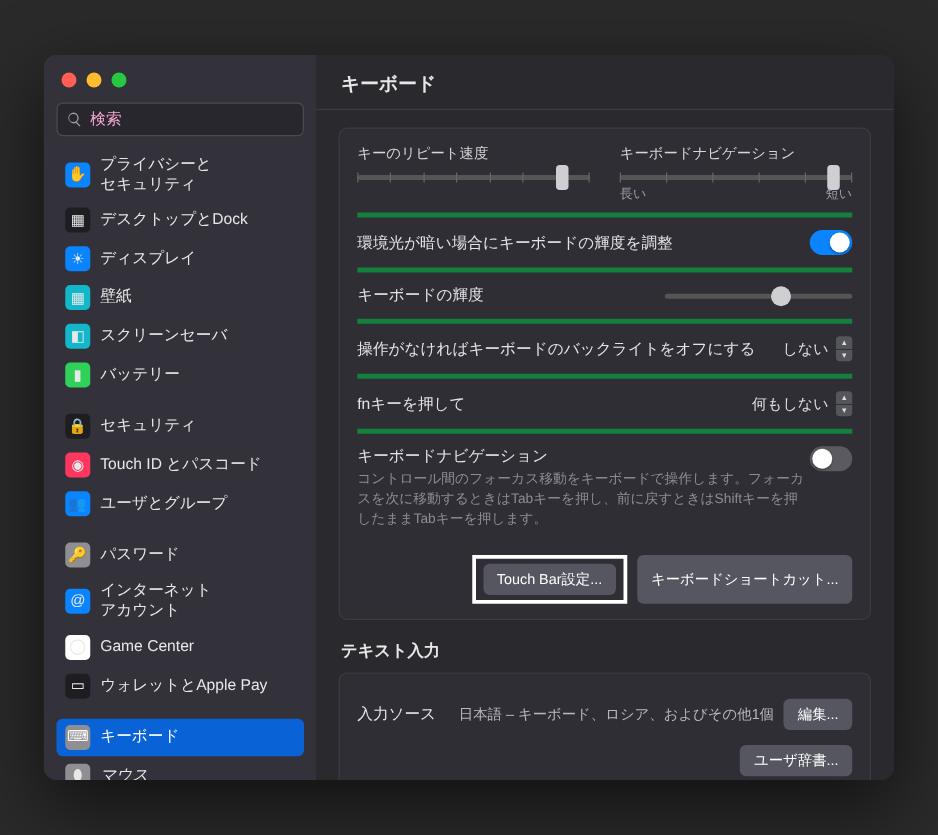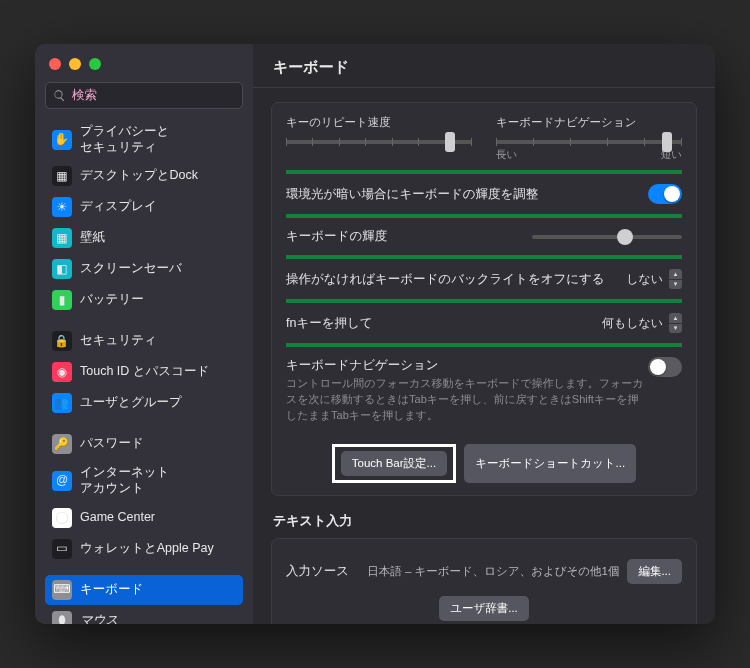--- a/index.html
+++ b/index.html
@@ -139,21 +139,21 @@
   }
   .stepper div:first-child { border-radius:3px 3px 0 0; border-bottom:1px solid #333 }
   .stepper div:last-child { border-radius:0 0 3px 3px }
   .desc { font-size:11px; color:#8c8c92; line-height:1.45; margin-top:2px }
   .section-title { font-size:13px; font-weight:600; margin:6px 2px 8px 2px }
   .btn {
     background:#565661; color:#fff; border:none;
     padding:5px 11px; border-radius:5px; font-size:11.5px;
     cursor:default;
   }
-  .btn-row { display:flex; justify-content:center; gap:8px; margin-top:10px }
+  .btn-row { display:flex; justify-content:flex-end; gap:8px; margin-top:10px }
   .hslider {
     width:150px; height:4px; background:#555; border-radius:2px;
     position:relative; margin-left:auto;
   }
   .hslider .thumb {
     width:16px; height:16px; border-radius:50%; background:#cfcfd2;
     position:absolute; top:-6px; transform:translateX(-50%);
   }
   .input-line { display:flex; align-items:center; padding:8px 0 }
   .input-line .k { flex:0 0 auto; font-size:12.5px; color:#e4e4e8 }

